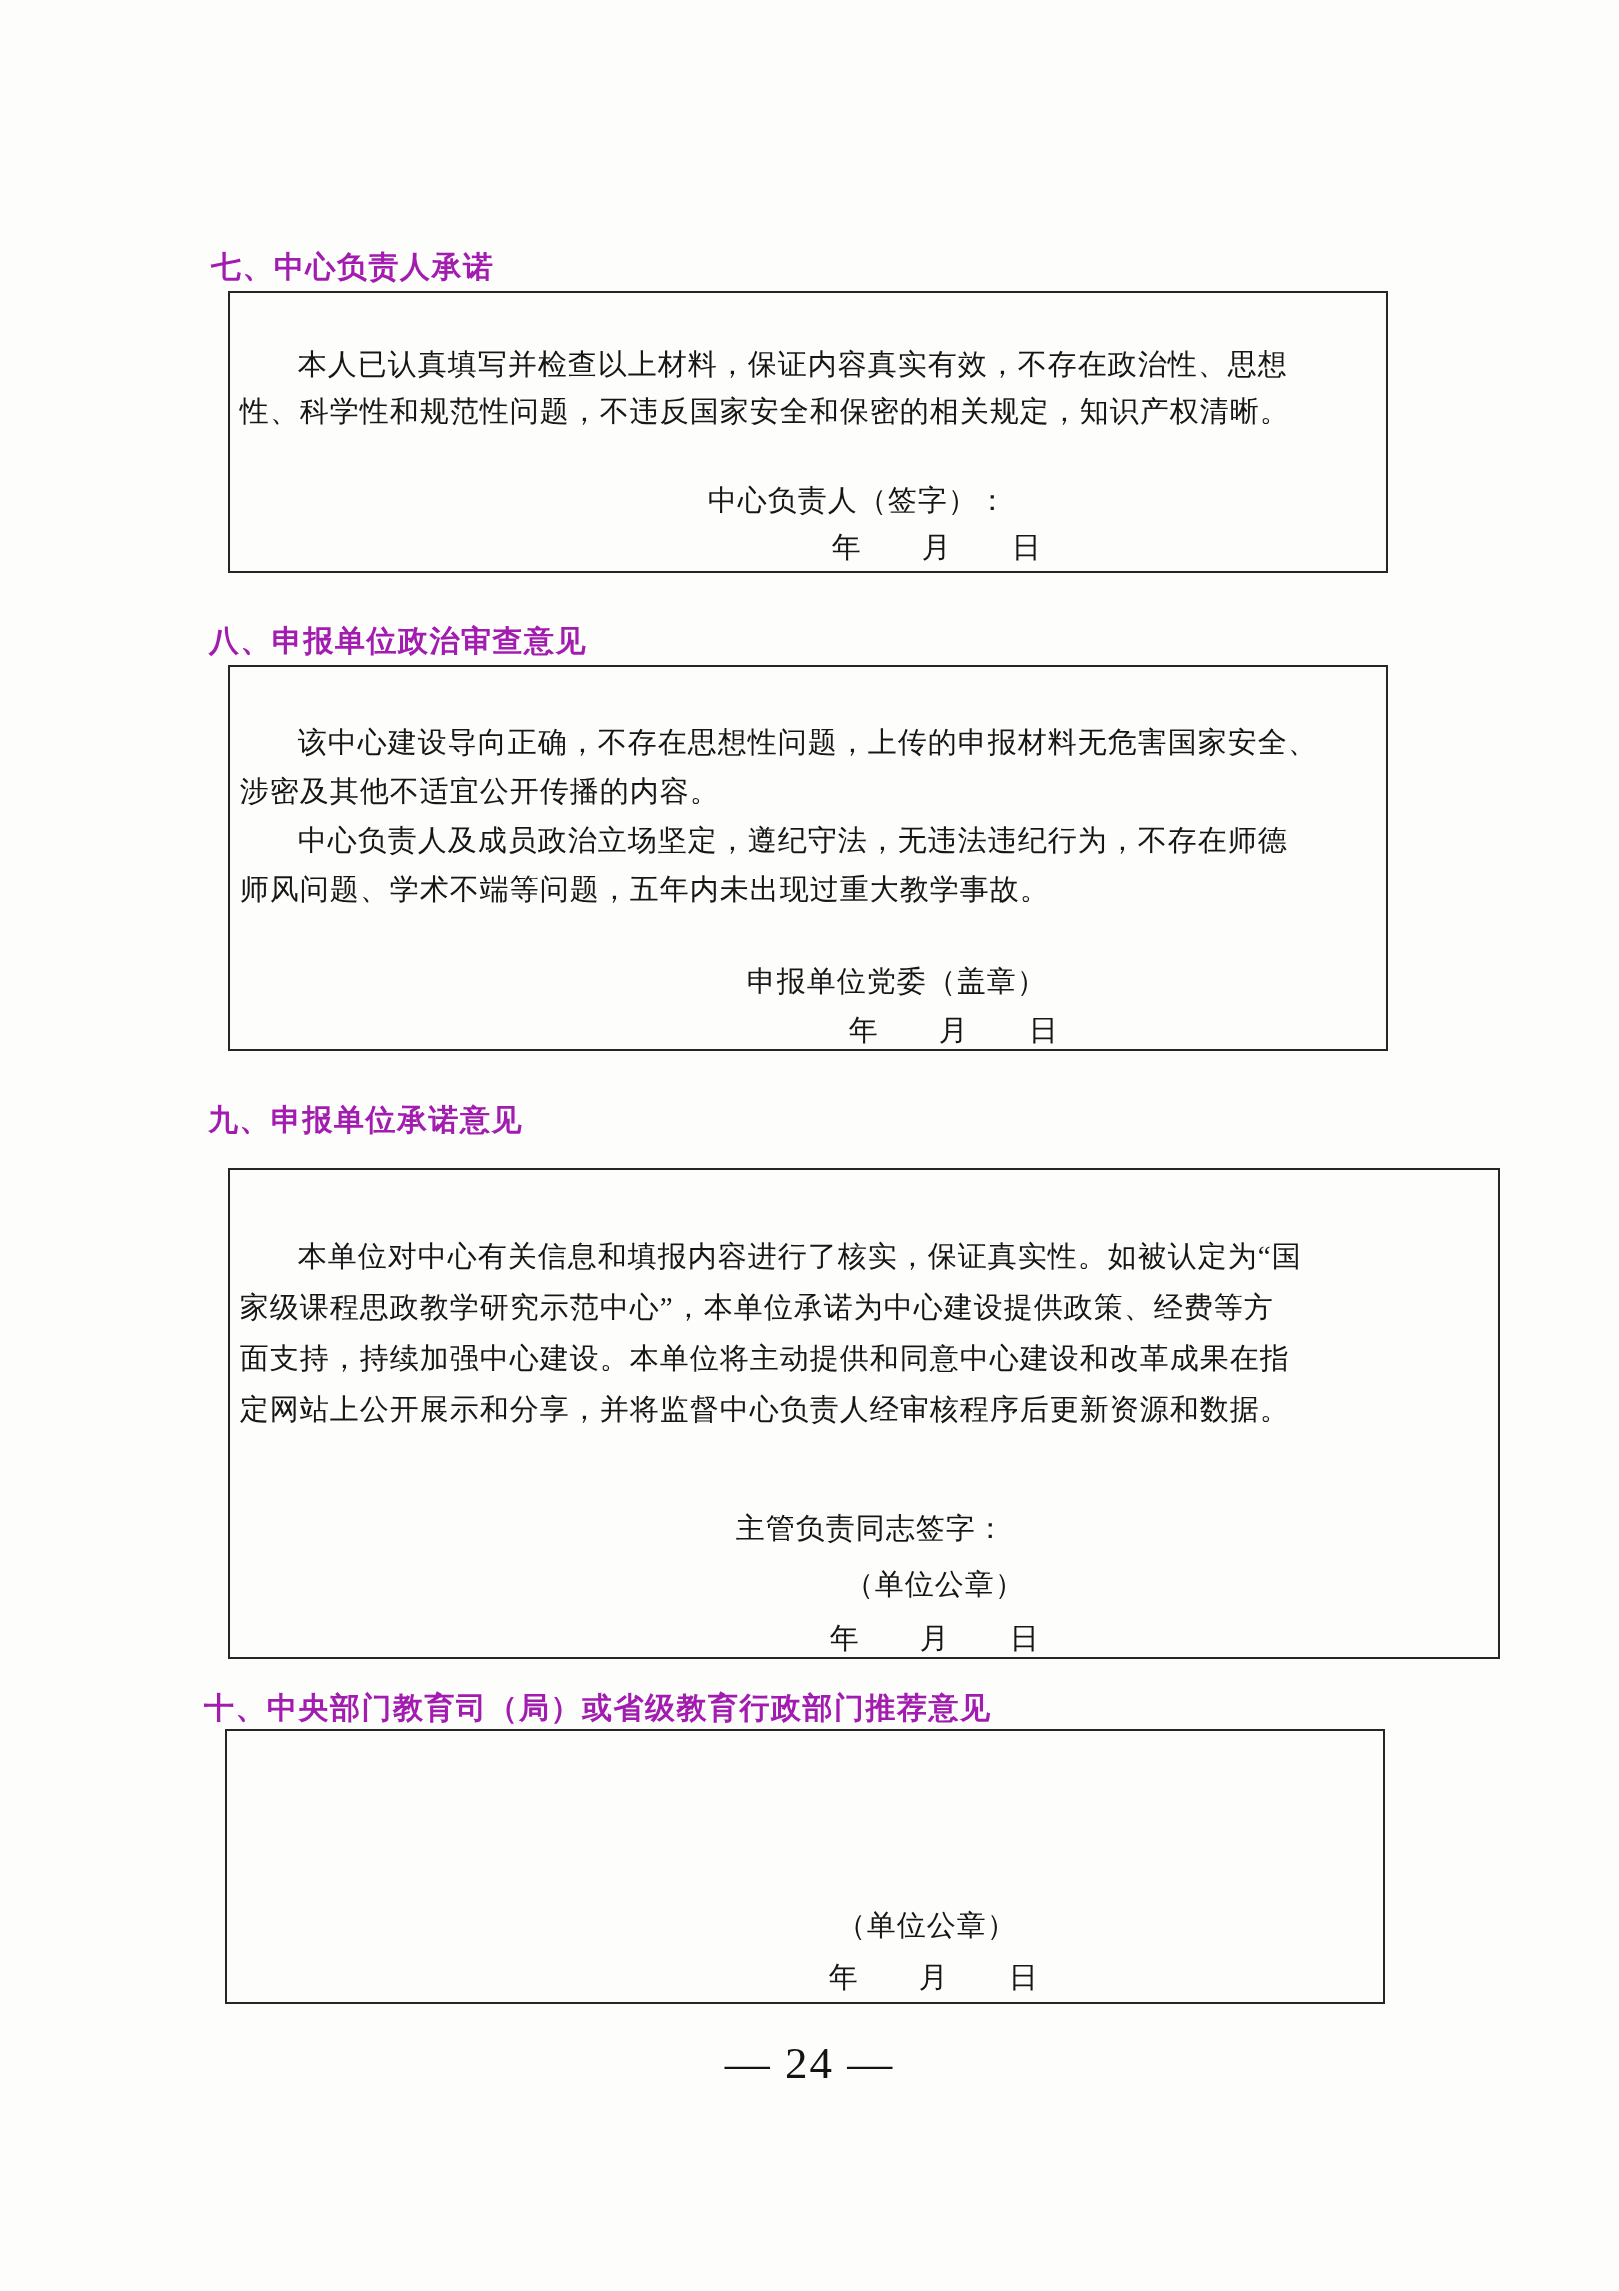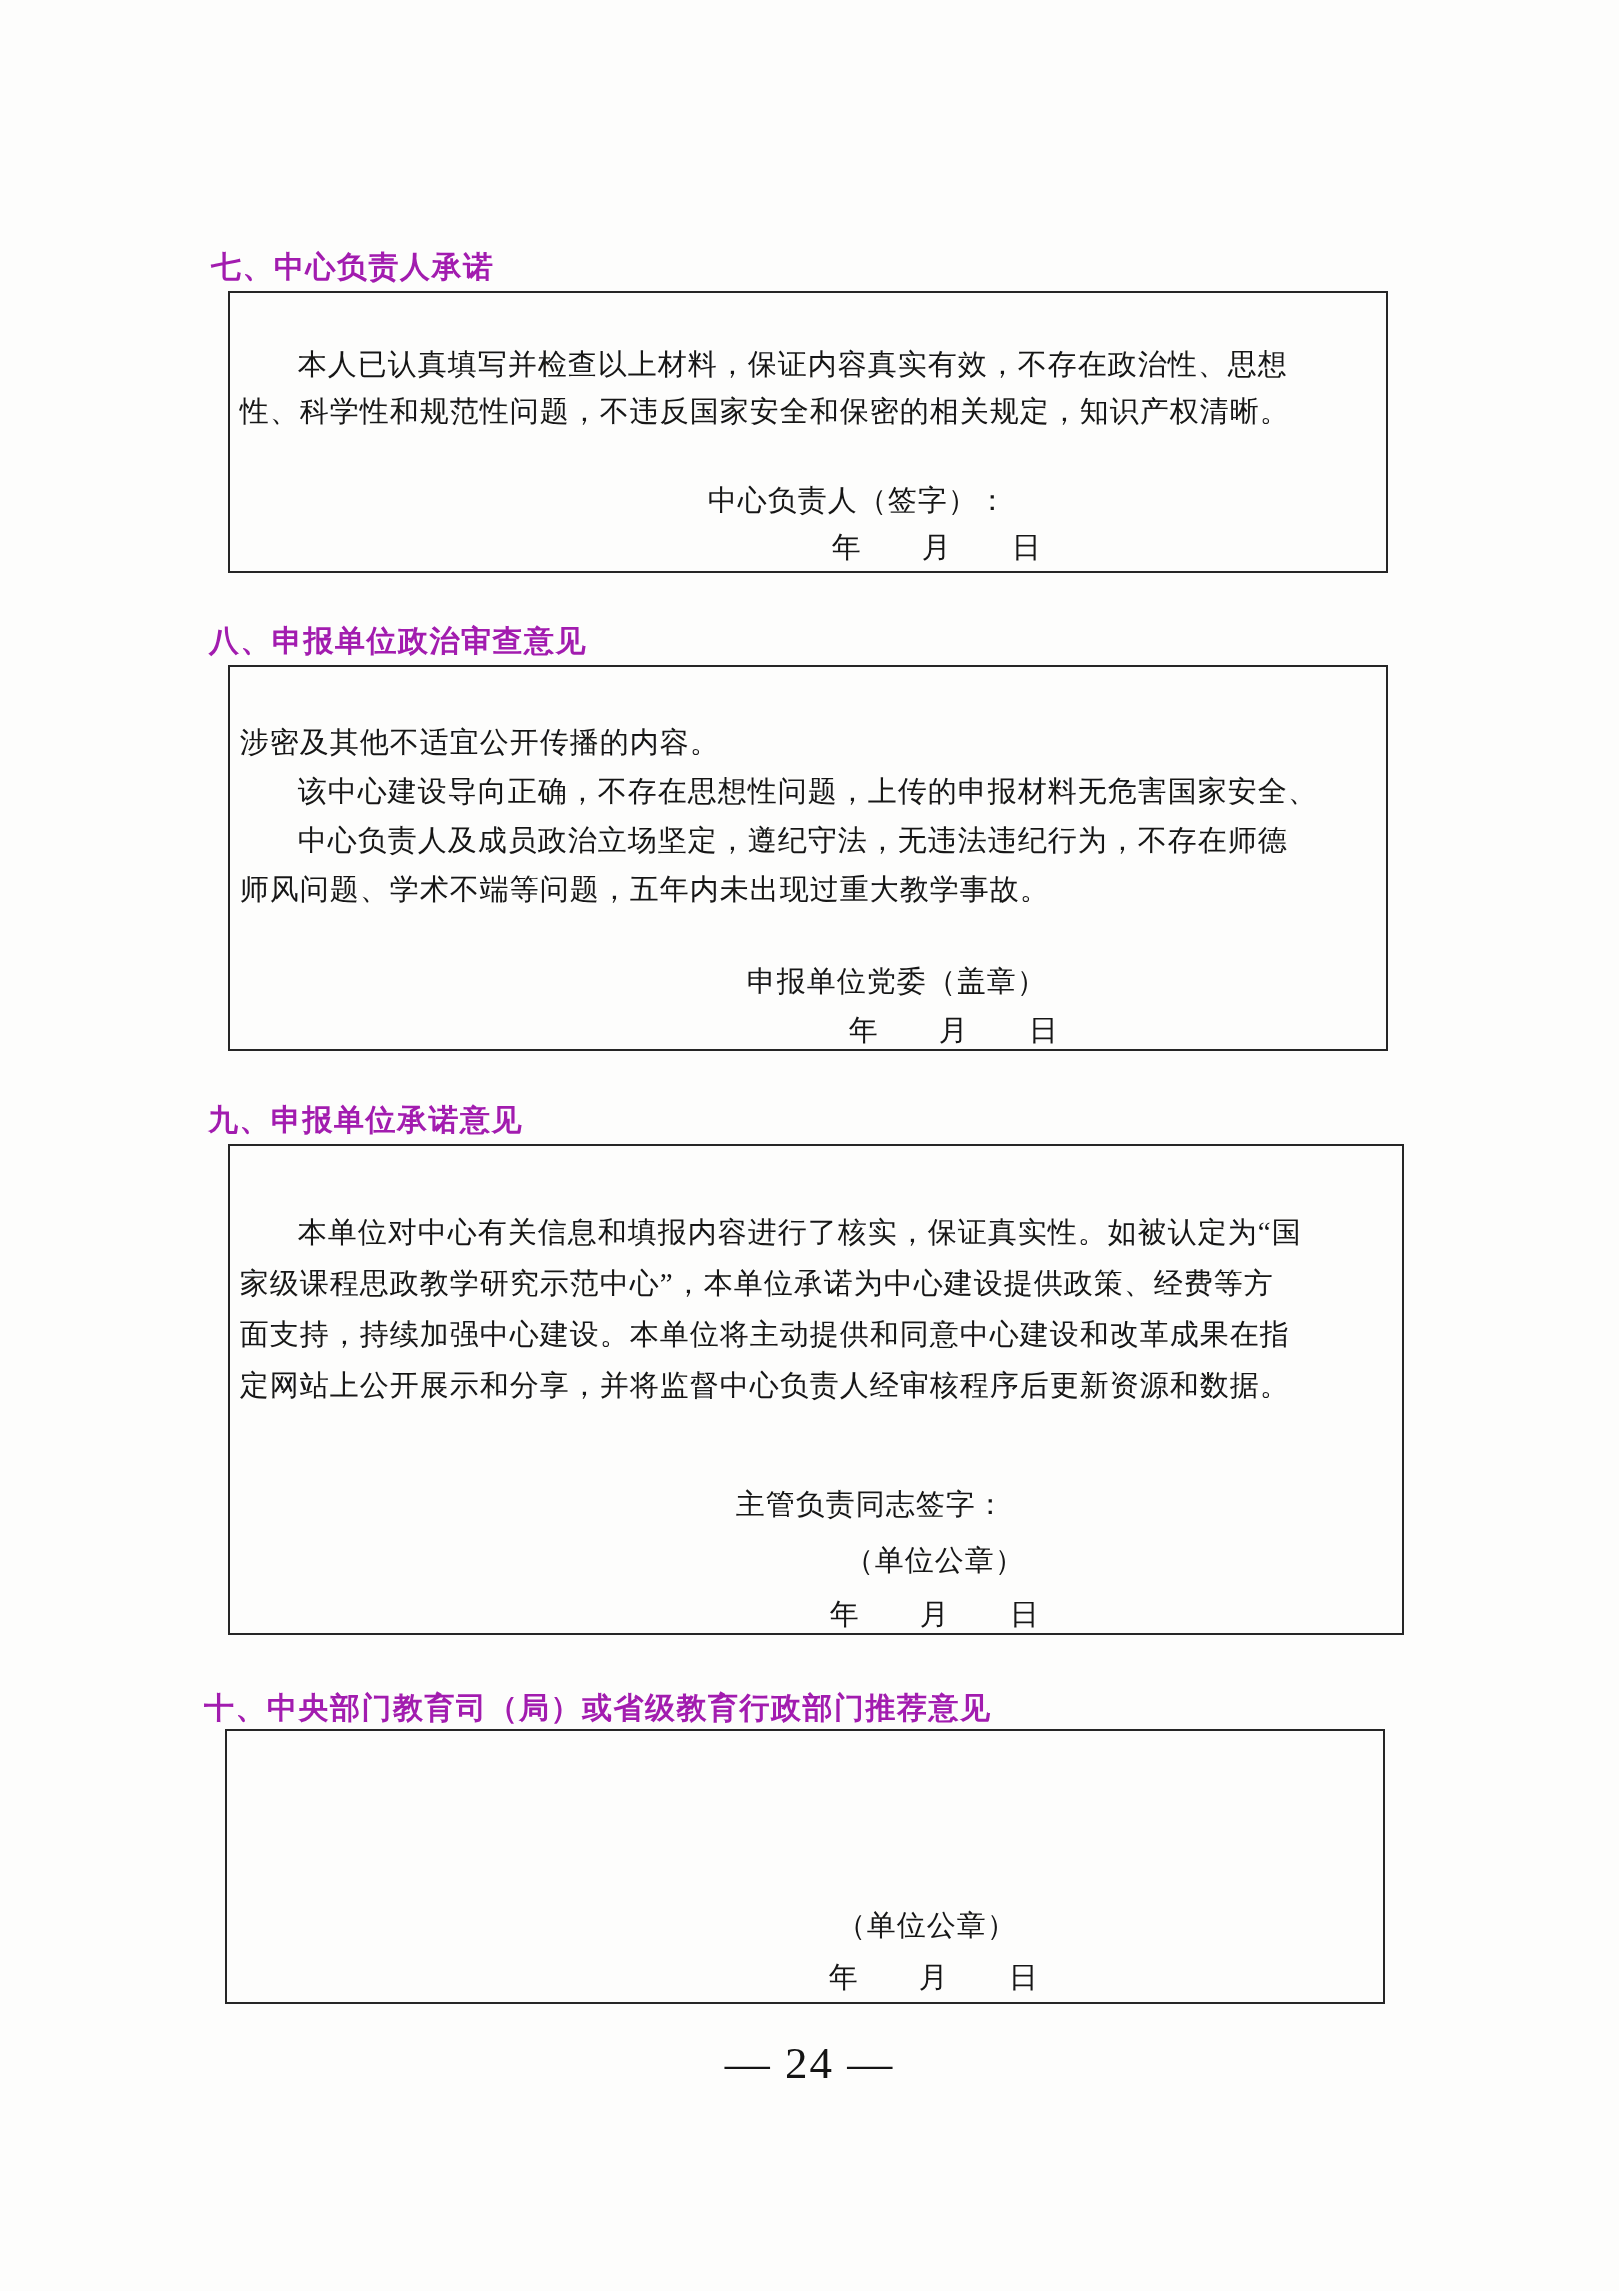--- a/index.html
+++ b/index.html
@@ -64,31 +64,31 @@
       <div class="bl indent">本人已认真填写并检查以上材料，保证内容真实有效，不存在政治性、思想</div>
       <div class="bl">性、科学性和规范性问题，不违反国家安全和保密的相关规定，知识产权清晰。</div>
     </div>
     <div class="bl" style="margin-top:42px;padding-left:468px;">中心负责人（签字）：</div>
     <div class="bl" style="padding-left:592px;">年　　月　　日</div>
   </div>
 
   <h2 class="heading" style="left:209px;top:624px;">八、申报单位政治审查意见</h2>
   <div class="box b2" style="left:228px;top:665px;width:1160px;height:386px;">
     <div class="para" style="margin-top:51px;">
+      <div class="bl indent">该中心建设导向正确，不存在思想性问题，上传的申报材料无危害国家安全、</div>
       <div class="bl">涉密及其他不适宜公开传播的内容。</div>
-      <div class="bl indent">该中心建设导向正确，不存在思想性问题，上传的申报材料无危害国家安全、</div>
       <div class="bl indent">中心负责人及成员政治立场坚定，遵纪守法，无违法违纪行为，不存在师德</div>
       <div class="bl">师风问题、学术不端等问题，五年内未出现过重大教学事故。</div>
     </div>
     <div class="bl" style="margin-top:43px;padding-left:507px;">申报单位党委（盖章）</div>
     <div class="bl" style="padding-left:609px;">年　　月　　日</div>
   </div>
 
   <h2 class="heading" style="left:208px;top:1103px;">九、申报单位承诺意见</h2>
-  <div class="box b3" style="left:228px;top:1144px;width:1176px;height:491px;">
+  <div class="box b3" style="left:228px;top:1168px;width:1272px;height:491px;">
     <div class="para" style="margin-top:61px;">
       <div class="bl indent">本单位对中心有关信息和填报内容进行了核实，保证真实性。如被认定为“国</div>
       <div class="bl">家级课程思政教学研究示范中心”，本单位承诺为中心建设提供政策、经费等方</div>
       <div class="bl">面支持，持续加强中心建设。本单位将主动提供和同意中心建设和改革成果在指</div>
       <div class="bl">定网站上公开展示和分享，并将监督中心负责人经审核程序后更新资源和数据。</div>
     </div>
     <div class="bl" style="margin-top:68px;padding-left:496px;">主管负责同志签字：</div>
     <div class="bl" style="margin-top:4.9px;padding-left:605px;">（单位公章）</div>
     <div class="bl" style="margin-top:2.9px;padding-left:590px;">年　　月　　日</div>
   </div>

